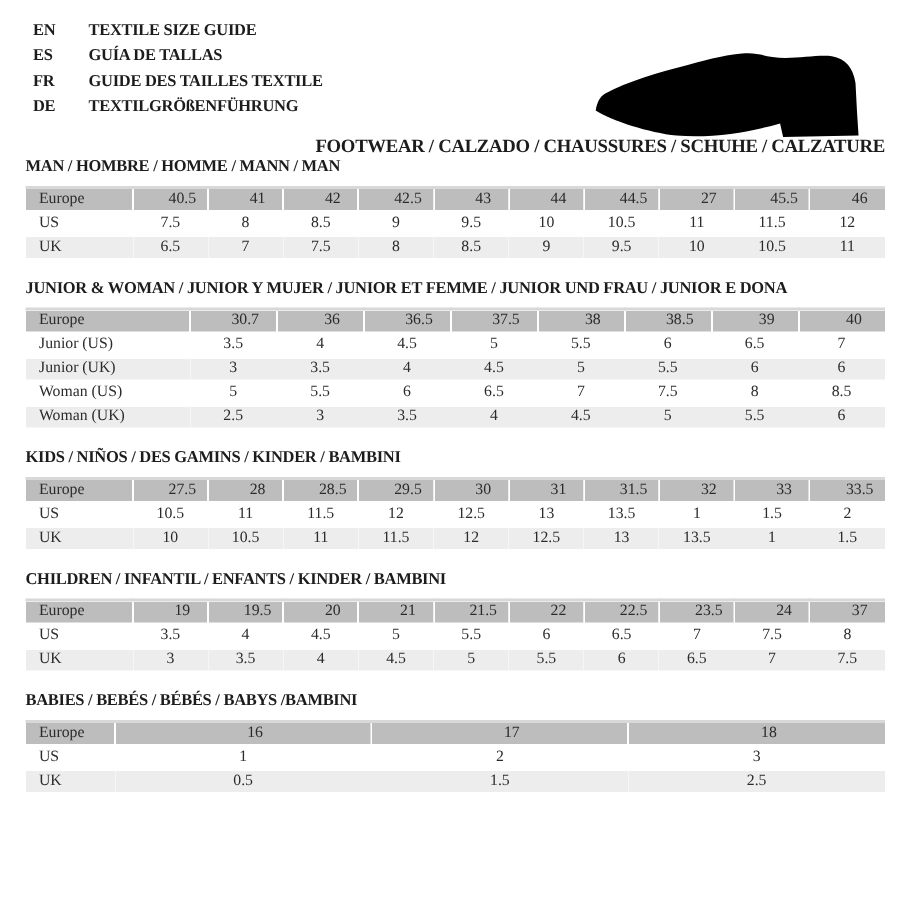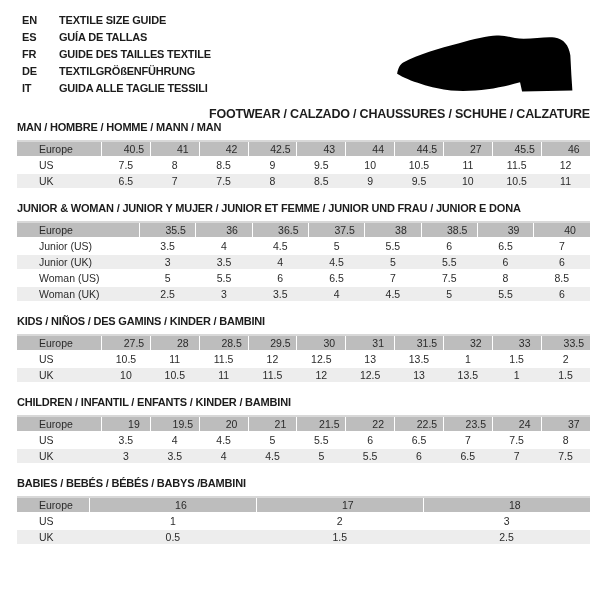--- a/index.html
+++ b/index.html
@@ -13,20 +13,21 @@
     overflow: hidden;
     font-family: "Liberation Sans", sans-serif;
     color: #1c1c1c;
   }
   .page {
     position: relative;
     width: 600px;
     height: 424px;
     padding: 10px 10px 0 17px;
     box-sizing: border-box;
+    font-family: Liberation Serif, serif;
   }
 
   
   .lang-list { margin-top: 2px; }
   .lang-row {
     display: flex;
     line-height: 17px;
     font-size: 11px;
     font-weight: bold;
     letter-spacing: -0.2px;
@@ -72,21 +73,21 @@
     height: 14px;
     line-height: 14px;
     padding: 0;
     text-align: center;
     border-bottom: 2px solid #ffffff;
     overflow: hidden;
     white-space: nowrap;
   }
   table.size-table td.label {
     text-align: left;
-    padding-left: 22px;
+    padding-left: 9px;
   }
   tr.head td { background: var(--head-bg, #bdbdbd); }
   tr.head td:not(:first-child) { border-left: 1px solid #ffffff; padding-left: 16px; }
   tr.alt td { background: var(--alt-bg, #ededed); }
   tr.plain td { background: var(--row-bg, #ffffff); }
 
   
   .tbl-man td:first-child,
   .tbl-kids td:first-child,
   .tbl-children td:first-child { width: 62px; }
@@ -113,24 +114,20 @@
   <div class="lang-row">
     <span class="lang-code">FR</span>
     <span class="lang-label">GUIDE DES TAILLES TEXTILE</span>
   </div>
 
   <div class="lang-row">
     <span class="lang-code">DE</span>
     <span class="lang-label">TEXTILGRÖßENFÜHRUNG</span>
   </div>
 
-  <div class="lang-row">
-    <span class="lang-code">IT</span>
-    <span class="lang-label">GUIDA ALLE TAGLIE TESSILI</span>
-  </div>
 </div>
 
   <div class="shoe-icon">
     <svg viewBox="0 0 175 63" xmlns="http://www.w3.org/2000/svg" aria-hidden="true">
       <path id="shoe-path" fill="#000000" d="M1 40
            C2 34 4 31 7 29
            C22 21 42 15 62 10
            C76 6 90 3 99 2.5
            C106 2 111 4 117 5
            C130 7 147 3 156 4.5
@@ -194,21 +191,21 @@
           </tbody>
     </table>
   </section>
 
   <section class="size-section">
     <h2 class="section-title">JUNIOR &amp; WOMAN / JUNIOR Y MUJER / JUNIOR ET FEMME / JUNIOR UND FRAU / JUNIOR E DONA</h2>
     <table class="size-table tbl-junior-woman">
       <tbody>
             <tr class="head">
               <td class="label">Europe</td>
-              <td>35.5</td>
+              <td>30.7</td>
               <td>36</td>
               <td>36.5</td>
               <td>37.5</td>
               <td>38</td>
               <td>38.5</td>
               <td>39</td>
               <td>40</td>
             </tr>
             <tr class="plain">
               <td class="label">Junior (US)</td>

